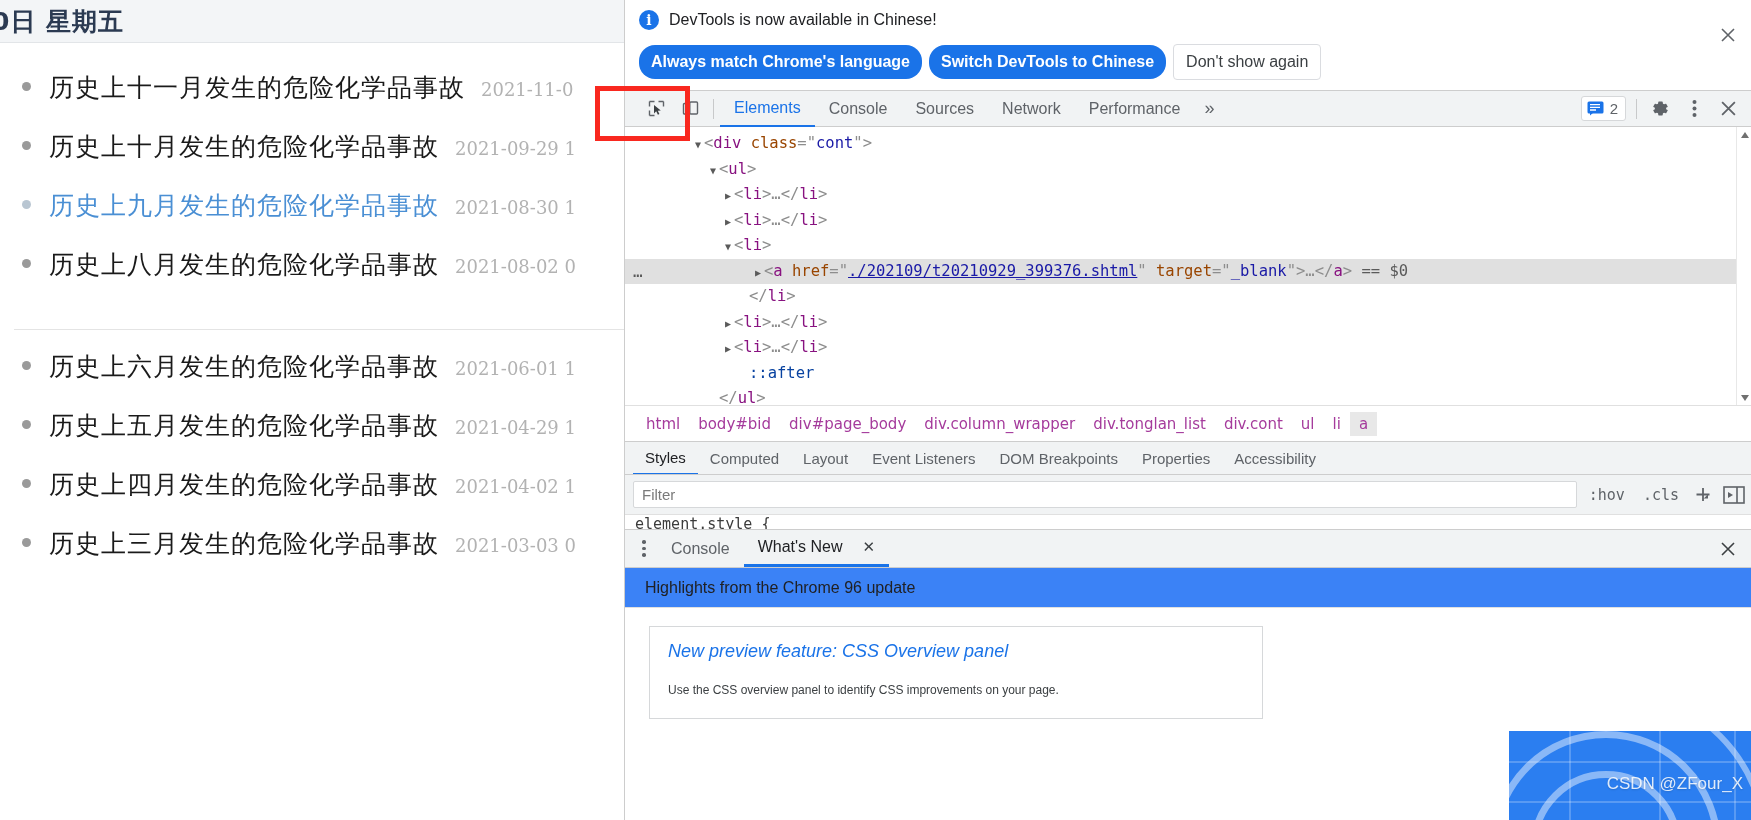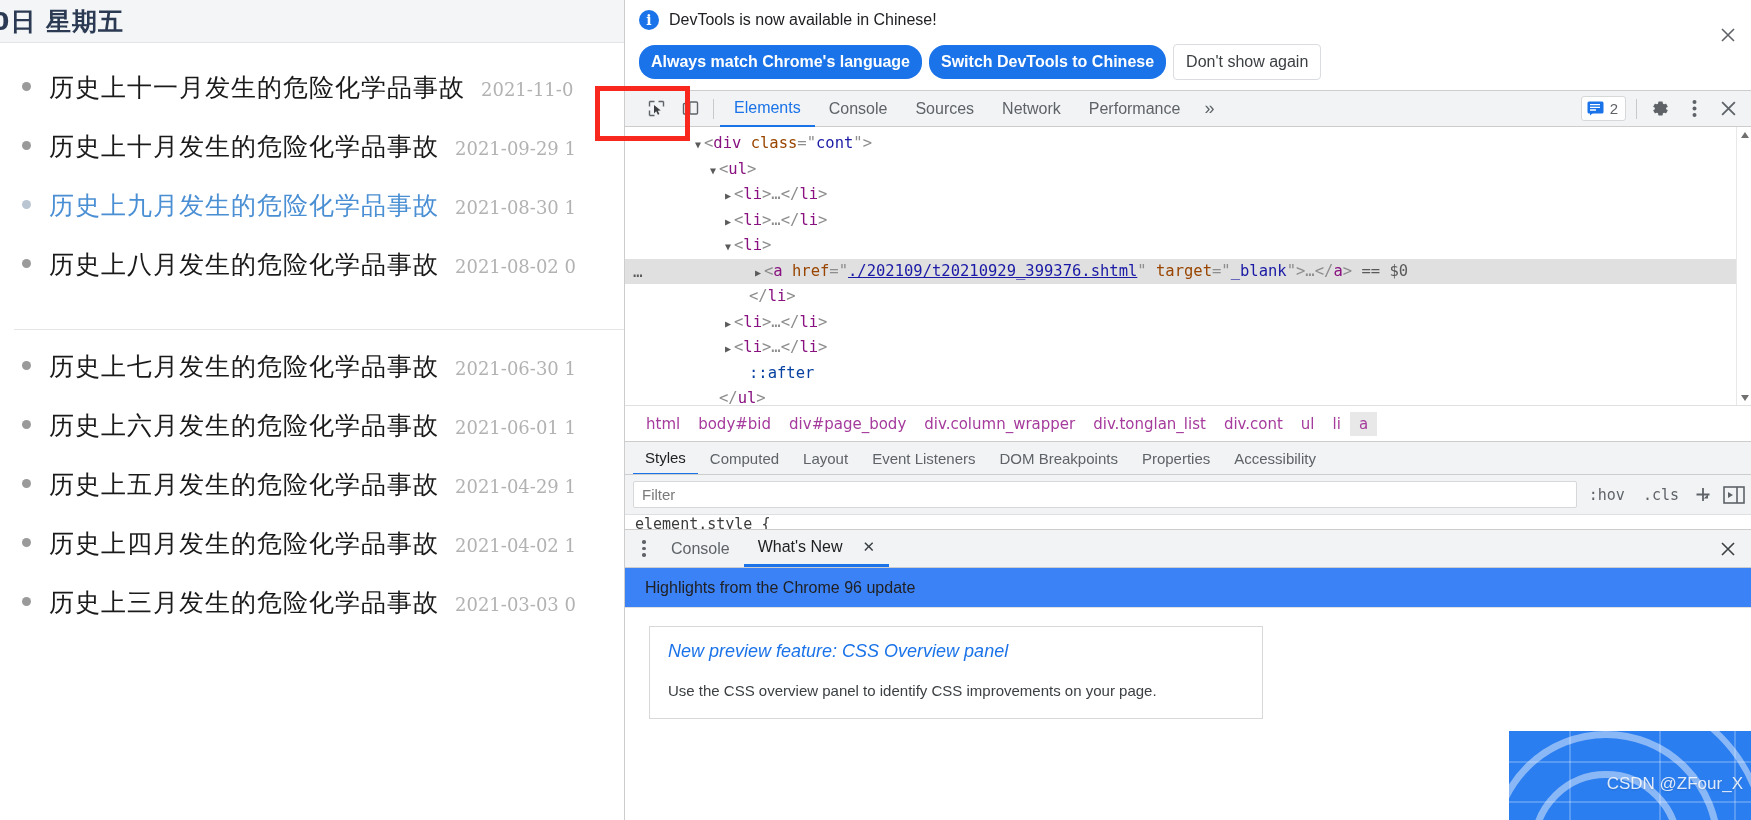--- a/index.html
+++ b/index.html
@@ -255,21 +255,21 @@
     height:40px; display:flex; align-items:center; padding-left:20px;
     font-size:16px; color:#202124; border-bottom:1px solid #e0e0e0;
     flex:0 0 auto; background:#3b82f6;
   }
   #wn-body { flex:1 1 auto; position:relative; background:#fff; overflow:hidden; padding:18px 0 0 24px; }
   #wn-card {
     width:614px; border:1px solid #d6d8da; background:#fff;
     padding:14px 18px 16px 18px;
   }
   #wn-card .title { font-size:18px; color:#1a73e8; margin-bottom:17px; cursor:pointer;font-style:italic; }
-  #wn-card .desc { font-size:15px; color:#3c4043; line-height:23px; }
+  #wn-card .desc { font-size:12px; color:#3c4043; line-height:23px; }
   #wn-image {
     position:absolute; right:-18px; bottom:-6px; width:260px; height:95px;
     background:
       radial-gradient(circle at 22% 120%, rgba(255,255,255,.55) 0 2px, transparent 3px),
       linear-gradient(#2b7ef0,#2b7ef0);
     overflow:hidden;
   }
   #wn-image .ring {
     position:absolute; border:7px solid rgba(255,255,255,.45); border-radius:50%;
   }
@@ -309,25 +309,20 @@
         <span class="news-date">2021-08-30  1</span>
       </li>
       <li class="news-item">
         <span class="news-bullet"></span>
         <span class="news-title">历史上八月发生的危险化学品事故</span>
         <span class="news-date">2021-08-02  0</span>
       </li>
     </ul>
   <div class="list-divider"></div>
   <ul class="news-list" style="padding-top:0" id="list-bottom">
-      <li class="news-item">
-        <span class="news-bullet"></span>
-        <span class="news-title">历史上七月发生的危险化学品事故</span>
-        <span class="news-date">2021-06-30  1</span>
-      </li>
       <li class="news-item">
         <span class="news-bullet"></span>
         <span class="news-title">历史上六月发生的危险化学品事故</span>
         <span class="news-date">2021-06-01  1</span>
       </li>
       <li class="news-item">
         <span class="news-bullet"></span>
         <span class="news-title">历史上五月发生的危险化学品事故</span>
         <span class="news-date">2021-04-29  1</span>
       </li>

